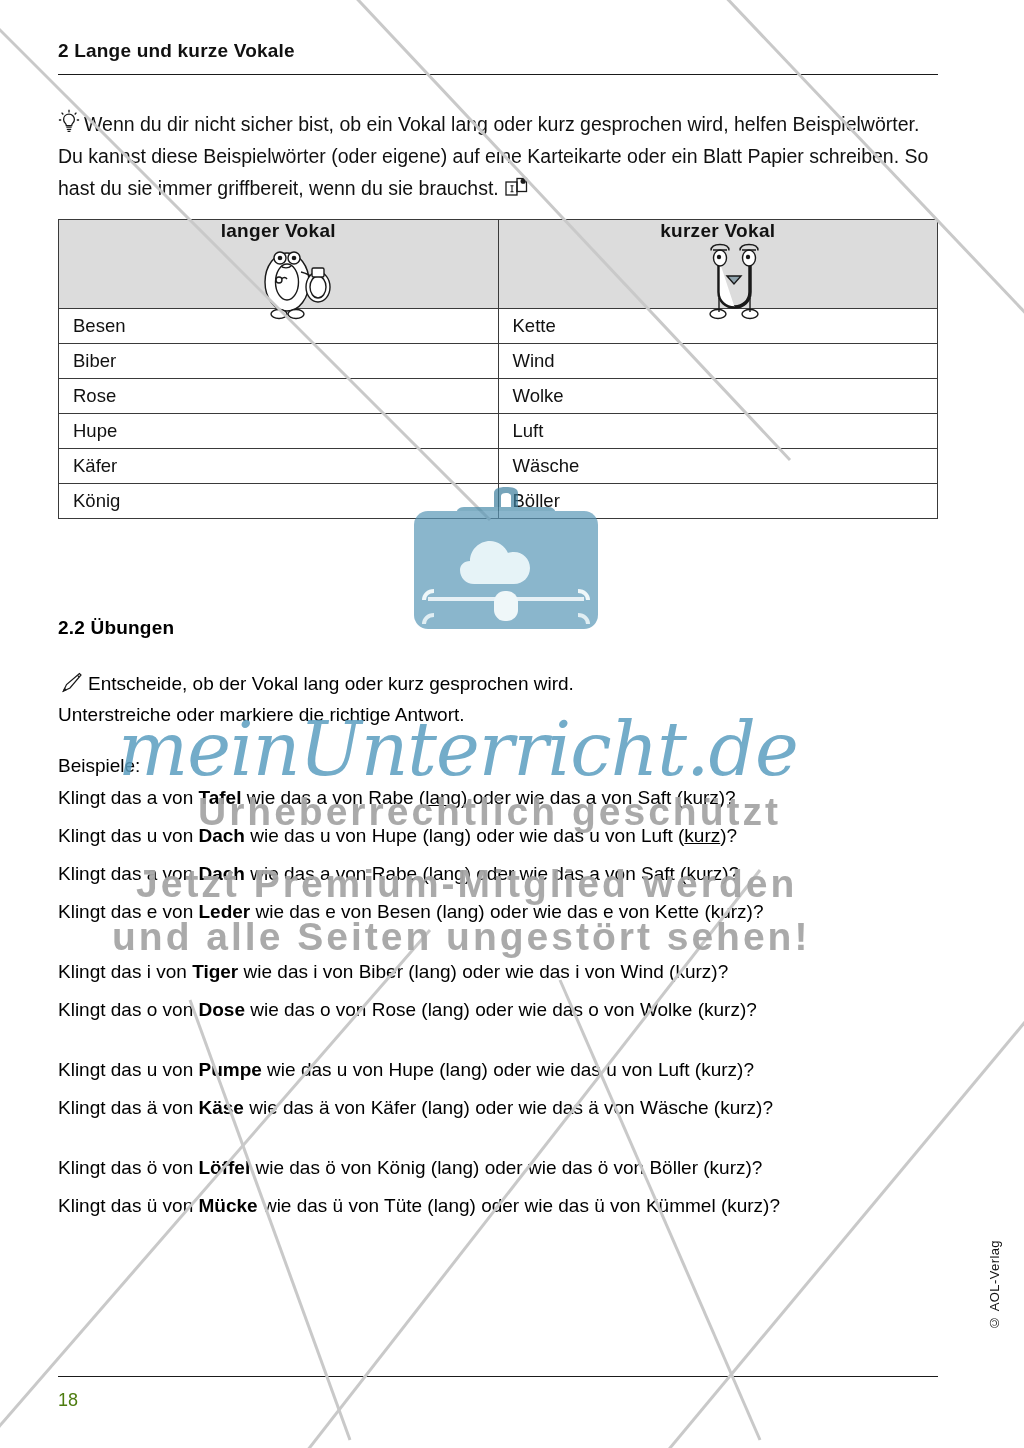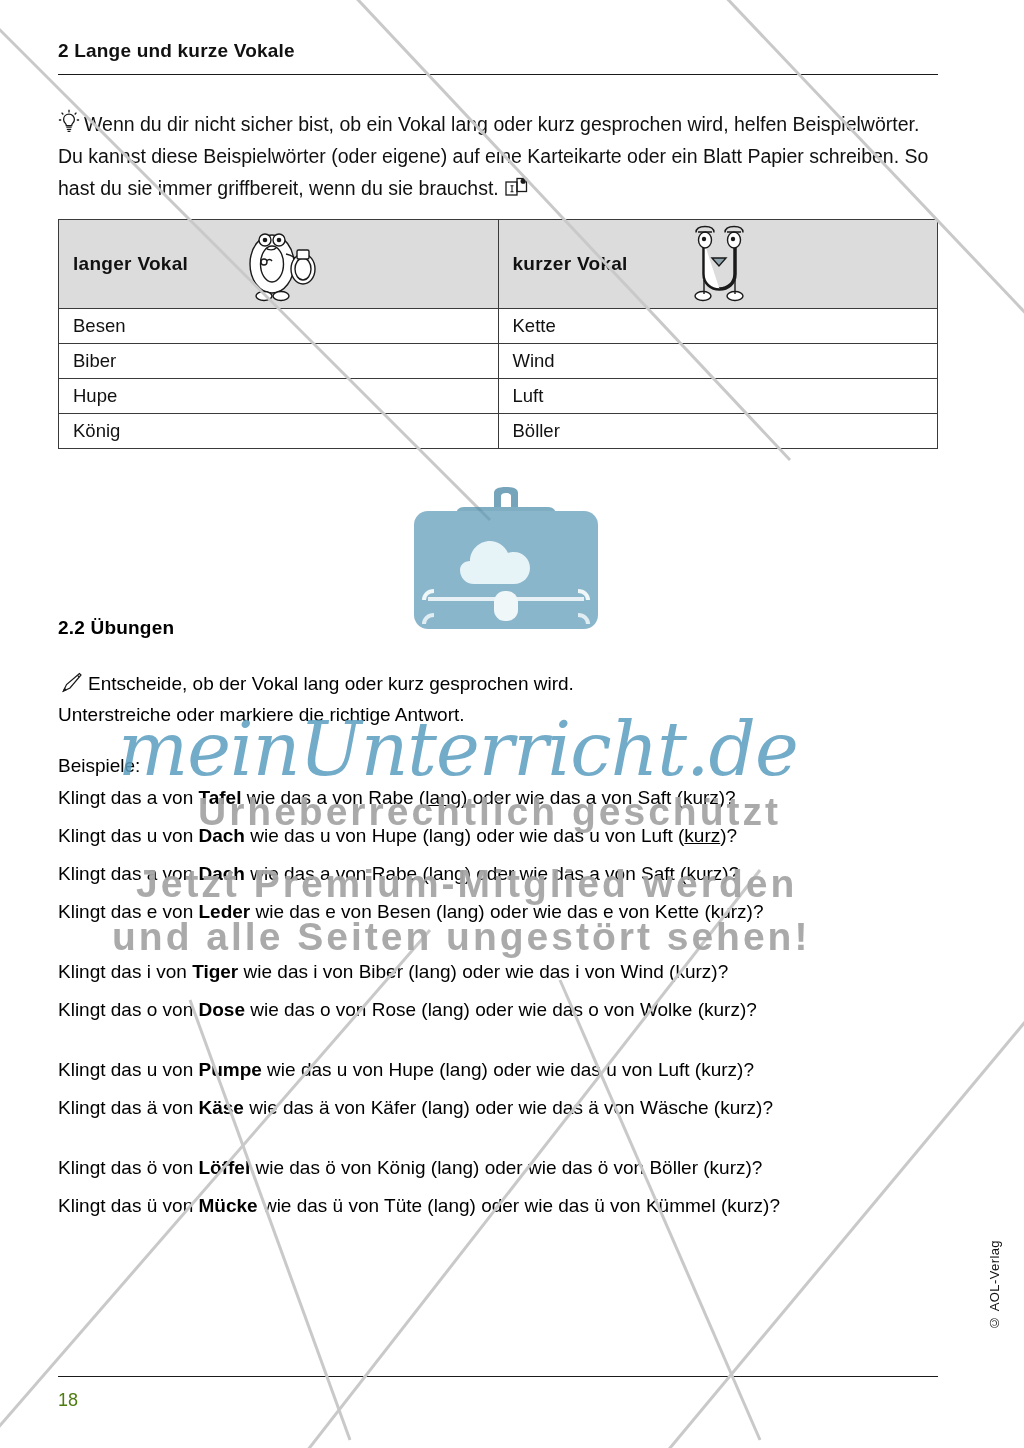--- a/index.html
+++ b/index.html
@@ -90,20 +90,21 @@
     font-weight: bold;
     font-size: 19px;
     letter-spacing: 0.3px;
     position: relative;
   }
   .headcell-inner {
     display: flex;
     align-items: center;
     justify-content: flex-start;
     height: 88px;
+    flex-direction: column;
   }
   .head-label { white-space: nowrap; }
   .head-art {
     margin-left: 40px;
     width: 110px;
     height: 80px;
     display: block;
   }
 
   
@@ -310,22 +311,30 @@
 
       <tr>
         <td>Besen</td>
         <td>Kette</td>
       </tr>
       <tr>
         <td>Biber</td>
         <td>Wind</td>
       </tr>
       <tr>
+        <td>Rose</td>
+        <td>Wolke</td>
+      </tr>
+      <tr>
         <td>Hupe</td>
         <td>Luft</td>
+      </tr>
+      <tr>
+        <td>Käfer</td>
+        <td>Wäsche</td>
       </tr>
       <tr>
         <td>König</td>
         <td>Böller</td>
       </tr>
     </tbody>
   </table>
 
   <div class="section-title">2.2  Übungen</div>
 

